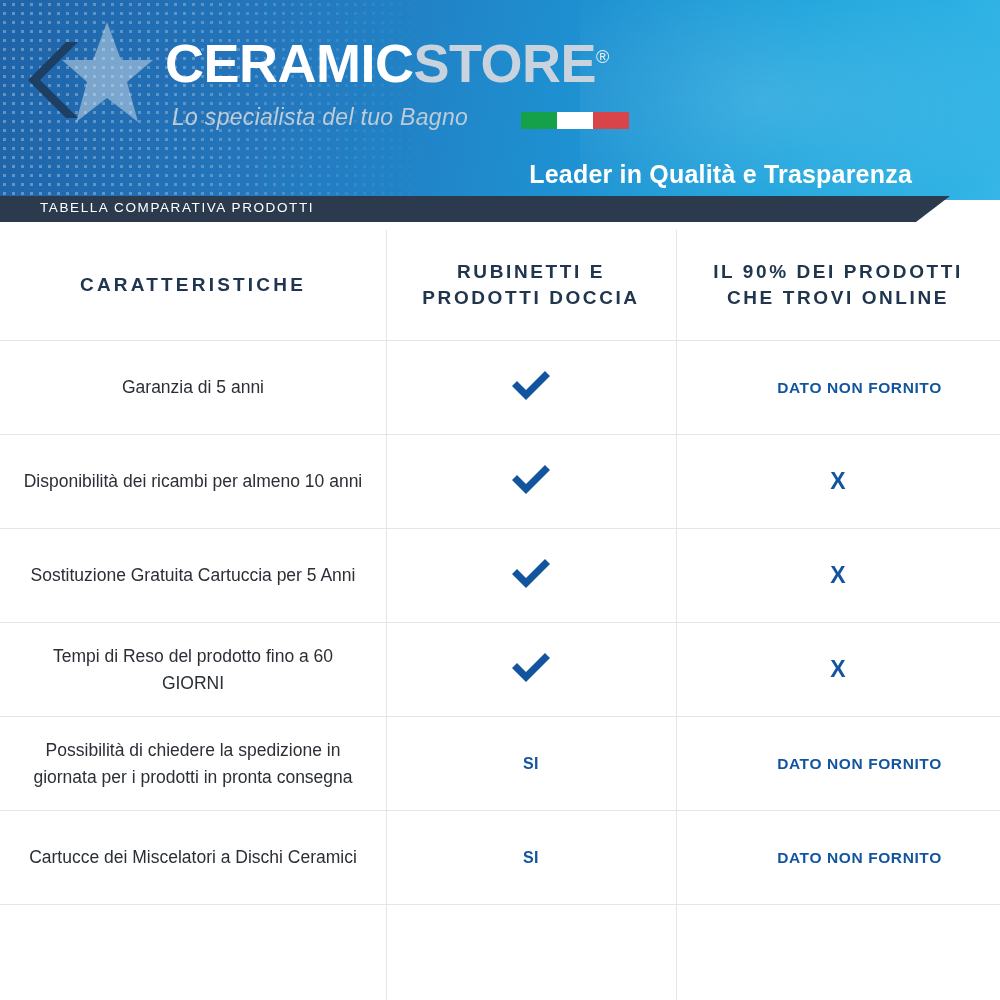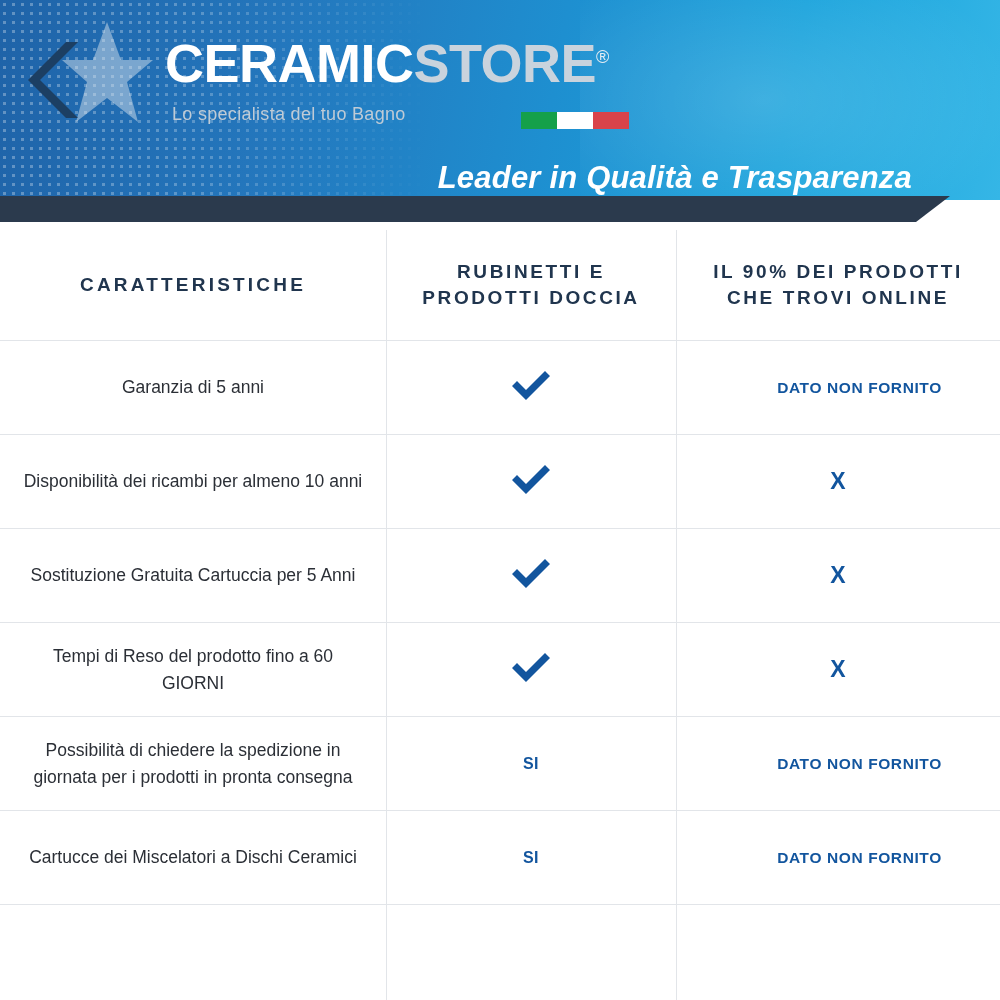--- a/index.html
+++ b/index.html
@@ -86,69 +86,68 @@
   .brand .reg {
     font-size: 18px;
     vertical-align: super;
     color: #e4ecf3;
     font-weight: normal;
   }
   .tagline {
     position: absolute;
     left: 172px;
     top: 104px;
-    font-size: 18px;
+    font-size: 23px;
     color: #bfcbd6;
+    font-style: italic;
     letter-spacing: 0.3px;
     white-space: nowrap;
   }
   .flag {
     position: absolute;
     left: 521px;
     top: 112px;
     width: 108px;
     height: 17px;
     display: flex;
   }
   .flag span { display: block; height: 100%; width: 33.3333%; }
   .flag .fg { background: #15a04a; }
   .flag .fw { background: #ffffff; }
   .flag .fr { background: #d9434a; }
 
   .leader {
     position: absolute;
     right: 88px;
     top: 160px;
-    font-size: 31px;
+    font-size: 25px;
     font-weight: bold;
     color: #ffffff;
     letter-spacing: 0.2px;
     white-space: nowrap;
-    font-style: italic;
   }
 
   .ribbon {
     position: absolute;
     left: 0;
     top: 196px;
     width: 950px;
     height: 26px;
     background: #2b3a4d;
     clip-path: polygon(0 0, 950px 0, 916px 26px, 0 26px);
   }
   .ribbon-label {
     position: absolute;
     left: 40px;
     top: 200px;
     font-size: 13.5px;
     letter-spacing: 1.6px;
     color: #ffffff;
     font-weight: normal;
     white-space: nowrap;
-    margin-top: 20px;
   }
 
   
   .table {
     position: absolute;
     left: 0;
     top: 230px;
     width: 1000px;
     border-collapse: collapse;
     table-layout: fixed;

